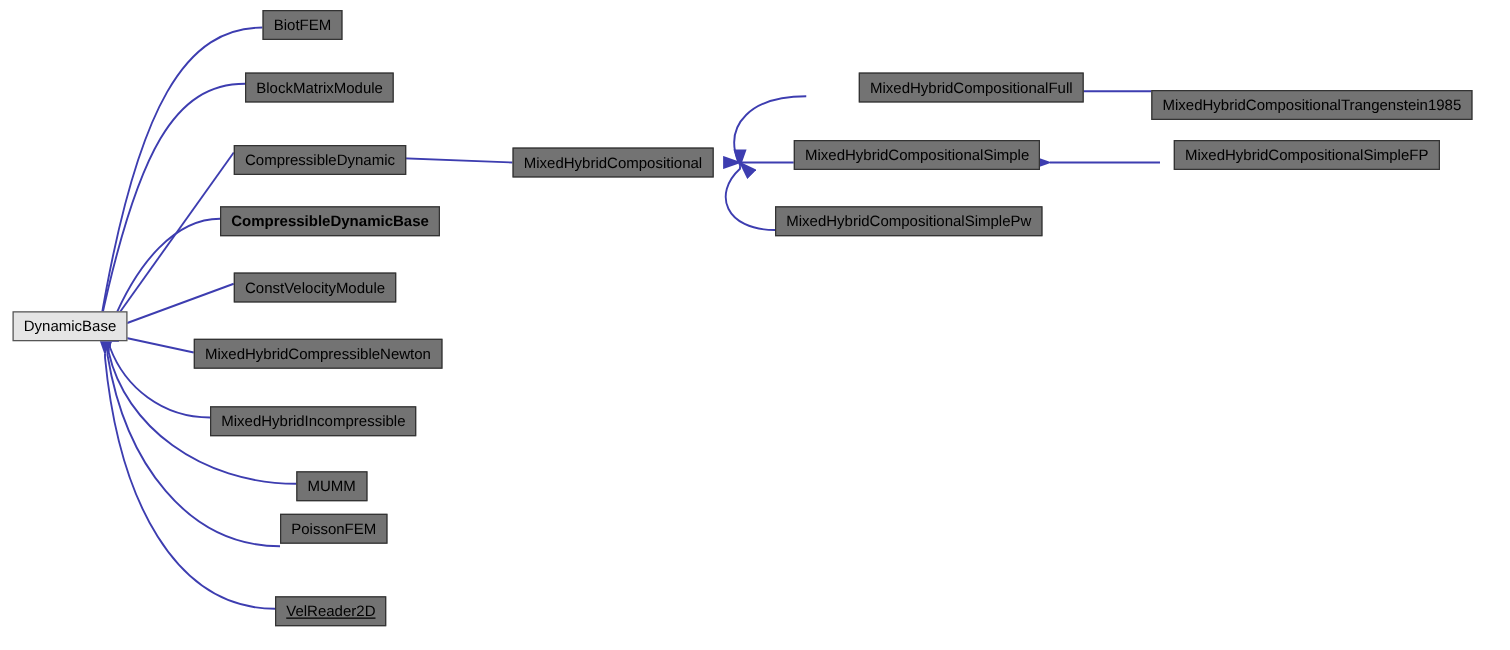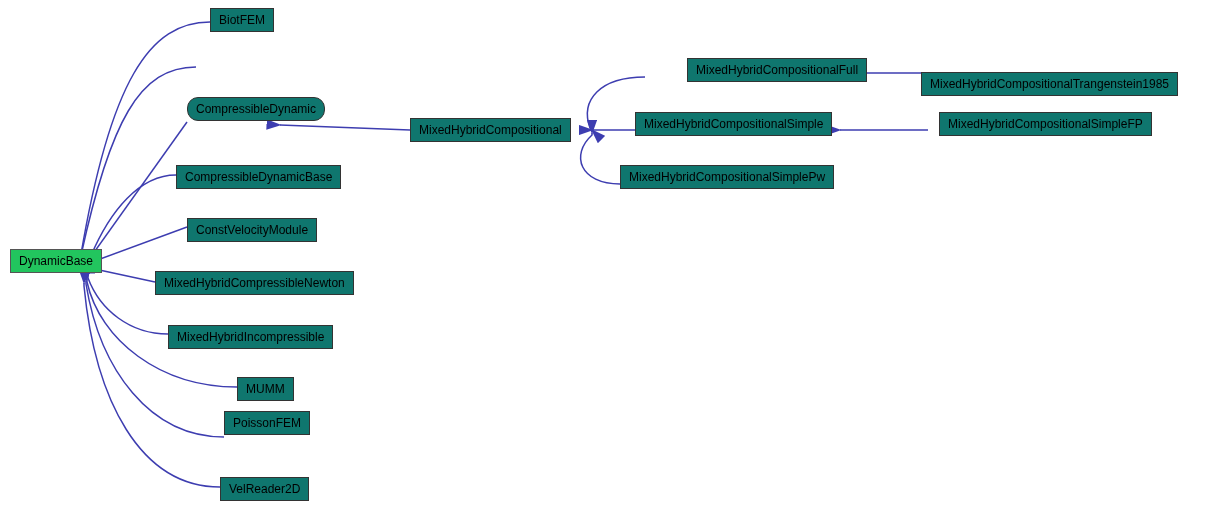--- a/index.html
+++ b/index.html
@@ -14,27 +14,27 @@
     }
     .diagram-container {
       position: relative;
       width: 1208px;
       height: 520px;
     }
     .node {
       position: absolute;
       border: 1px solid #333;
       padding: 4px 8px;
-      background: #0f766e;
+      background: #737373;
       white-space: nowrap;
       font-size: 12px;
       font-family: Arial, sans-serif;
     }
     .node.highlighted {
-      background: #22c55e;
+      background: #e5e5e5;
       border-color: #555;
     }
     svg.arrows {
       position: absolute;
       top: 0;
       left: 0;
       width: 1208px;
       height: 520px;
       pointer-events: none;
     }
@@ -96,26 +96,29 @@
   </svg>
 
   <div class="node highlighted" style="left:10px;top:249px;">
     <span>DynamicBase</span>
   </div>
 
   <div class="node" style="left:210px;top:8px;">
     <span>BiotFEM</span>
   </div>
 
+  <div class="node" style="left:196px;top:58px;">
+    <span>BlockMatrixModule</span>
+  </div>
 
-  <div class="node" style="left:187px;top:97px;border-radius:11px;">
+  <div class="node" style="left:187px;top:116px;">
     <span>CompressibleDynamic</span>
   </div>
 
-  <div class="node" style="left:176px;top:165px;">
+  <div class="node" style="left:176px;top:165px;font-weight:bold;">
     <span>CompressibleDynamicBase</span>
   </div>
 
   <div class="node" style="left:187px;top:218px;">
     <span>ConstVelocityModule</span>
   </div>
 
   <div class="node" style="left:155px;top:271px;">
     <span>MixedHybridCompressibleNewton</span>
   </div>
@@ -125,21 +128,21 @@
   </div>
 
   <div class="node" style="left:237px;top:377px;">
     <span>MUMM</span>
   </div>
 
   <div class="node" style="left:224px;top:411px;">
     <span>PoissonFEM</span>
   </div>
 
-  <div class="node" style="left:220px;top:477px;">
+  <div class="node" style="left:220px;top:477px;text-decoration:underline;">
     <span>VelReader2D</span>
   </div>
 
   <div class="node" style="left:410px;top:118px;">
     <span>MixedHybridCompositional</span>
   </div>
 
   <div class="node" style="left:645px;top:58px;margin-left:42px;">
     <span>MixedHybridCompositionalFull</span>
   </div>

